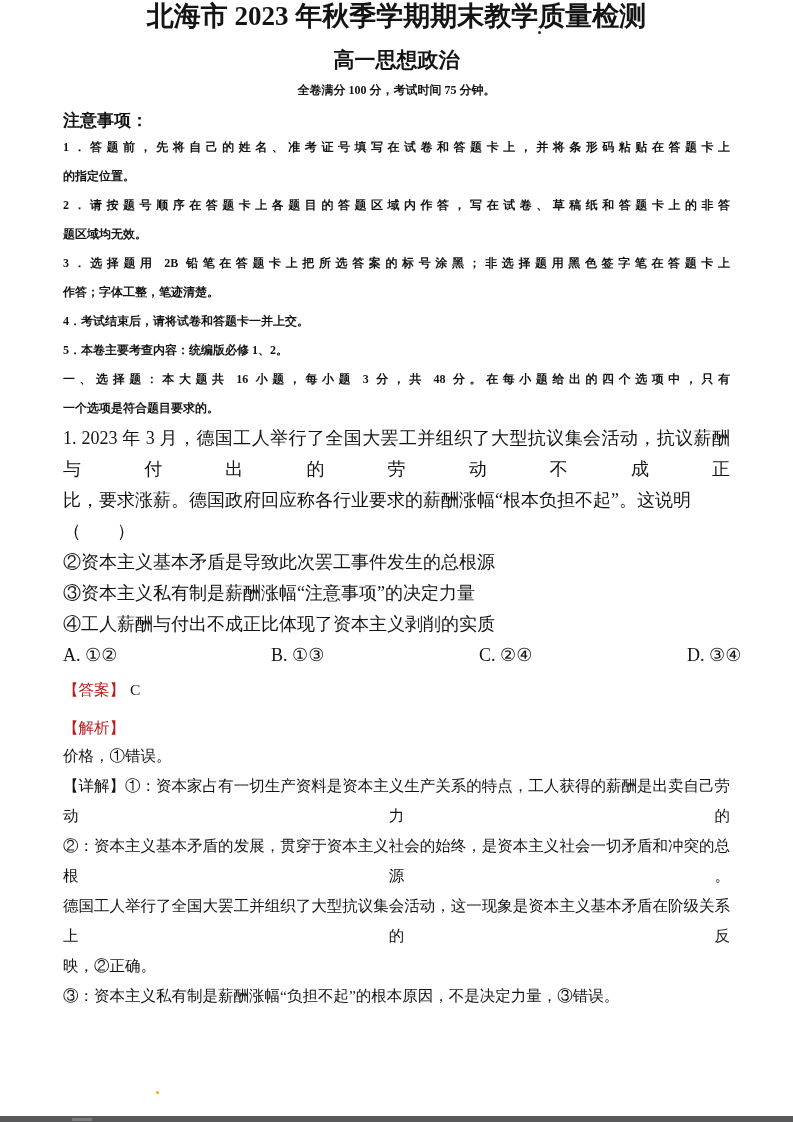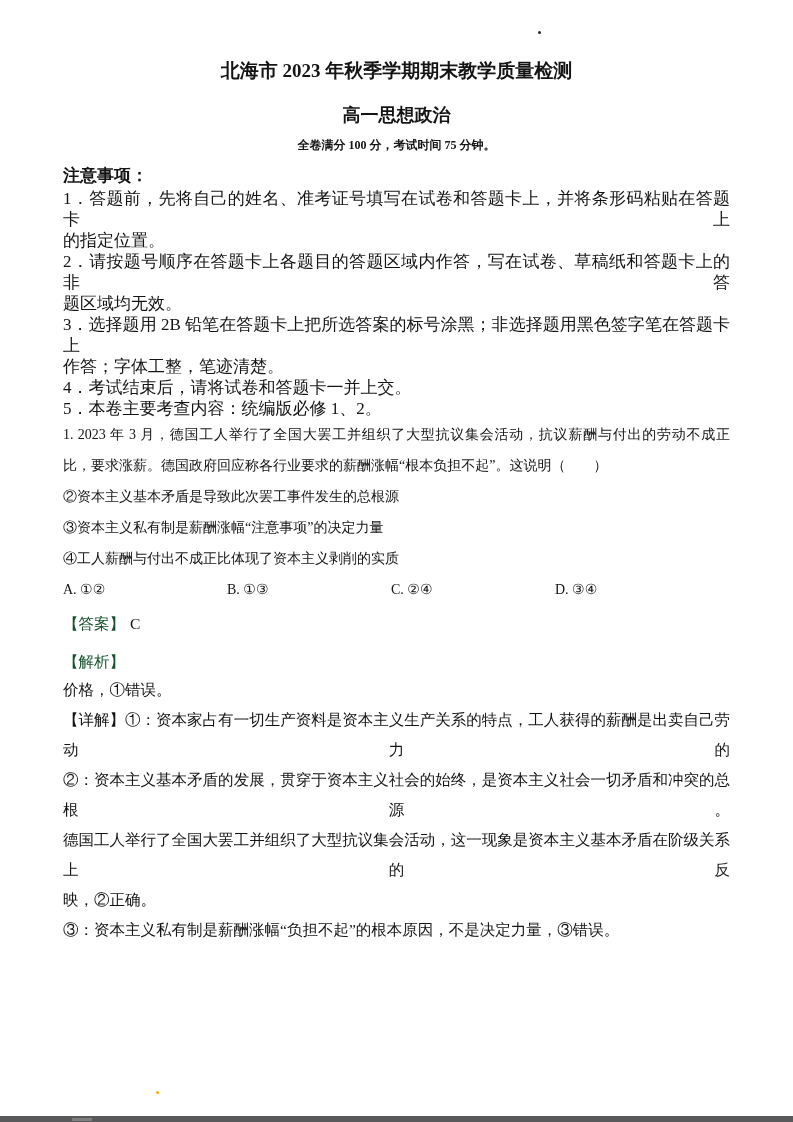--- a/index.html
+++ b/index.html
@@ -4,33 +4,33 @@
 <style>
   html,body{margin:0;padding:0;}
   body{
     width:793px;height:1122px;position:relative;background:#ffffff;
     font-family:"Liberation Serif","DejaVu Serif",serif;
     color:#141414;overflow:hidden;
   }
   .content{padding:0 63px;}
   .center{text-align:center;}
   .bold{font-weight:700;}
-  .page-title{padding-top:55px;font-size:19px;line-height:32px;}
-  .page-subtitle{margin-top:12px;font-size:18px;line-height:32px;}
+  .page-title{font-size:27px;line-height:32px;}
+  .page-subtitle{margin-top:12px;font-size:21px;line-height:32px;}
   .score-line{margin-top:3px;font-size:12px;line-height:23px;}
   .notes-heading{margin-top:7px;font-size:17px;line-height:24px;}
-  .notes-block{font-size:17px;line-height:21px;font-weight:400;}
-  .qblock{font-size:14px;line-height:31px;}
+  .notes-block{font-size:12px;line-height:29px;font-weight:700;}
+  .qblock{font-size:18px;line-height:31px;}
   .stem{margin-top:0;}
-  .choices-row{display:flex;}
+  .choices-row{display:flex;gap:44px;}
   .choices-row .choice{width:164px;flex:0 0 auto;}
   .choices-row .choice:last-child{width:auto;}
   .answer-line{margin-top:4px;font-size:15.5px;line-height:30px;}
   .analysis-line{font-size:15.5px;line-height:26px;margin-top:10px;}
-  .label-blue{color:#14532d;margin-top:47px;}
+  .label-blue{color:#b91c1c;margin-top:47px;}
   .answer-value{margin-left:5px;color:#141414;}
   .detail{font-size:15.5px;line-height:30px;}
   .tline{min-height:1em;}
   .fill{text-align:justify;text-align-last:justify;text-justify:inter-character;}
   .page-footer{position:absolute;left:0;right:0;top:1140px;text-align:center;
     font-size:15.5px;line-height:22px;}
   .bottom-bar{position:absolute;left:0;right:0;bottom:0;height:6px;background:#59595b;}
   .bar-smudge{position:absolute;left:72px;top:1.5px;width:20px;height:3px;background:#8f8f8f;opacity:.7;}
   .stray-dot-top{position:absolute;left:538px;top:31px;width:3px;height:3px;background:#2a2a2a;border-radius:50%;}
   .stray-dot-bottom{position:absolute;left:156px;top:1091px;width:3px;height:3px;background:#ffaa00;border-radius:50%;}
@@ -59,20 +59,24 @@
       </div>
     <div>
         <div class="tline fill">3．选择题用 2B 铅笔在答题卡上把所选答案的标号涂黑；非选择题用黑色签字笔在答题卡上</div>
         <div class="tline">作答；字体工整，笔迹清楚。</div>
       </div>
     <div>
         <div class="tline">4．考试结束后，请将试卷和答题卡一并上交。</div>
       </div>
     <div>
         <div class="tline">5．本卷主要考查内容：统编版必修 1、2。</div>
+      </div>
+    <div>
+        <div class="tline fill">一、选择题：本大题共 16 小题，每小题 3 分，共 48 分。在每小题给出的四个选项中，只有</div>
+        <div class="tline">一个选项是符合题目要求的。</div>
       </div>
   </div>
 
   <div class="qblock">
     <div class="stem">
         <div class="tline fill">1. 2023 年 3 月，德国工人举行了全国大罢工并组织了大型抗议集会活动，抗议薪酬与付出的劳动不成正</div>
         <div class="tline">比，要求涨薪。德国政府回应称各行业要求的薪酬涨幅“根本负担不起”。这说明（　　）</div>
       </div>
     <div>②资本主义基本矛盾是导致此次罢工事件发生的总根源</div>
     <div>③资本主义私有制是薪酬涨幅“注意事项”的决定力量</div>

